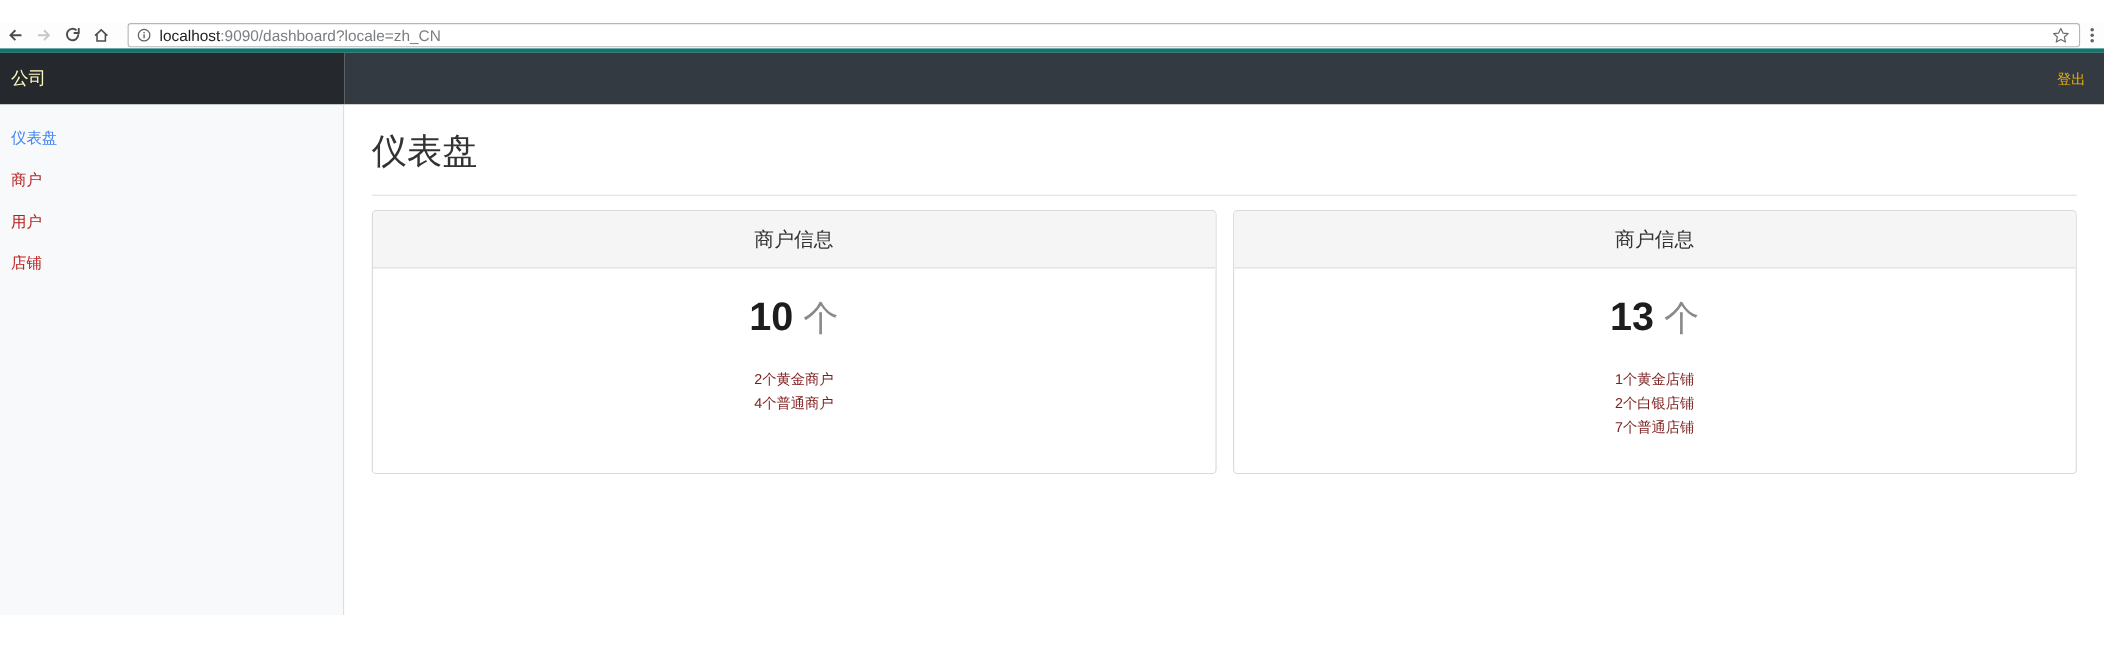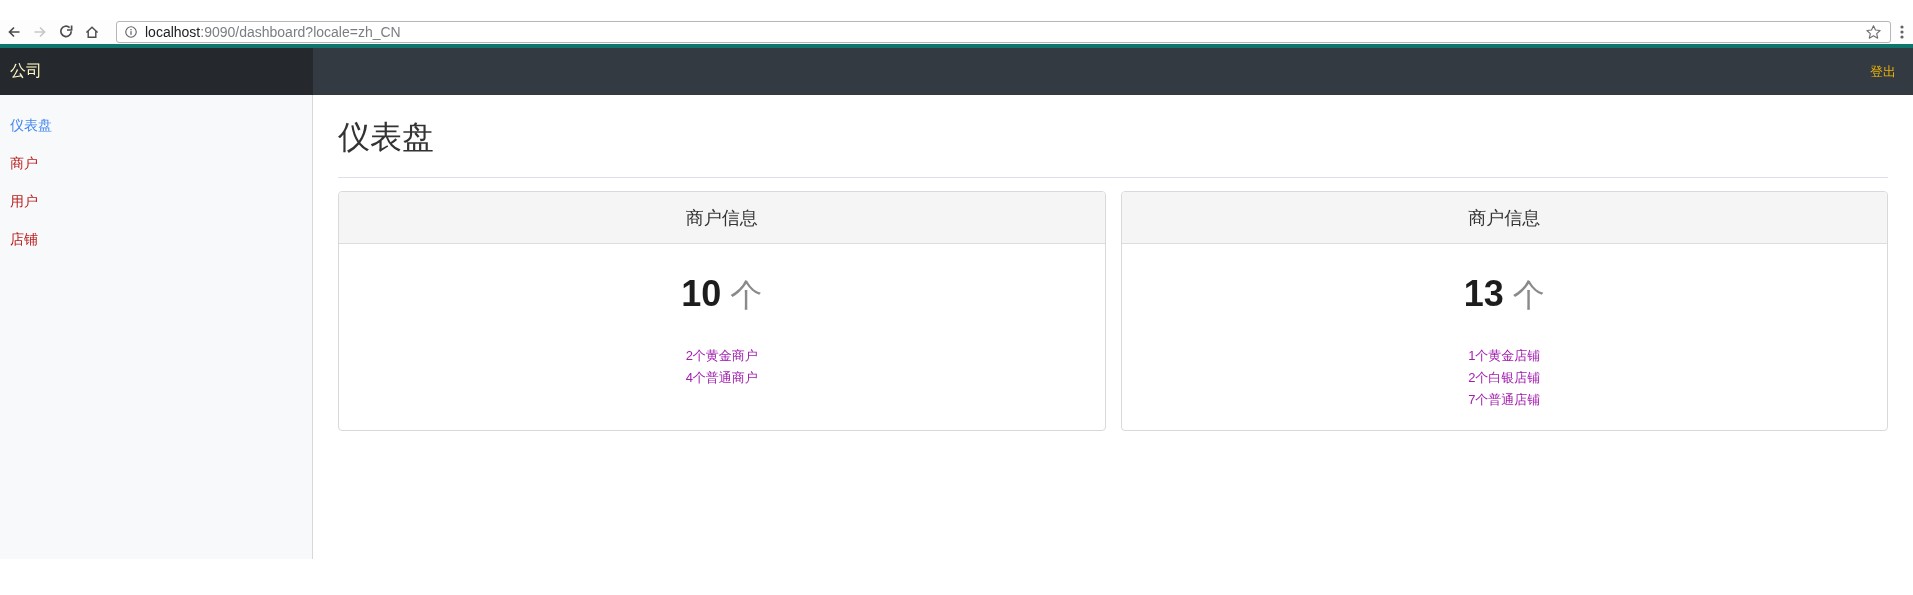--- a/index.html
+++ b/index.html
@@ -60,24 +60,24 @@
   .card {
     flex: 1; height: 240px; background: #fff;
     border: 1px solid #d9d9d9; border-radius: 4px; overflow: hidden;
   }
   .card-header {
     height: 52px; background: #f5f5f5; border-bottom: 1px solid #dddddd;
     display: flex; align-items: center; justify-content: center;
     font-size: 18px; color: #333;
   }
   .card-body { text-align: center; padding-top: 24px; }
-  .count-line { line-height: 52px; }
+  .count-line { line-height: 40px; }
   .count { font-size: 36px; font-weight: 700; color: #1d1d1d; }
   .unit { font-size: 32px; color: #8a8a8a; margin-left: 9px; }
-  .details { margin-top: 18px; font-size: 13px; color: #a21caf; line-height: 22px; }
+  .details { margin-top: 18px; font-size: 13px; color: #7f1d1d; line-height: 22px; }
 
   svg { display: block; }
 </style>
 </head>
 <body>
 
 <div class="chrome">
   <span class="nav-btn">
     <svg width="16" height="16" viewBox="0 0 16 16">
       <path d="M13.5 8 H3.5 M8 3.5 L3.5 8 L8 12.5" stroke="#4c4c4c" stroke-width="1.7" fill="none"></path>

